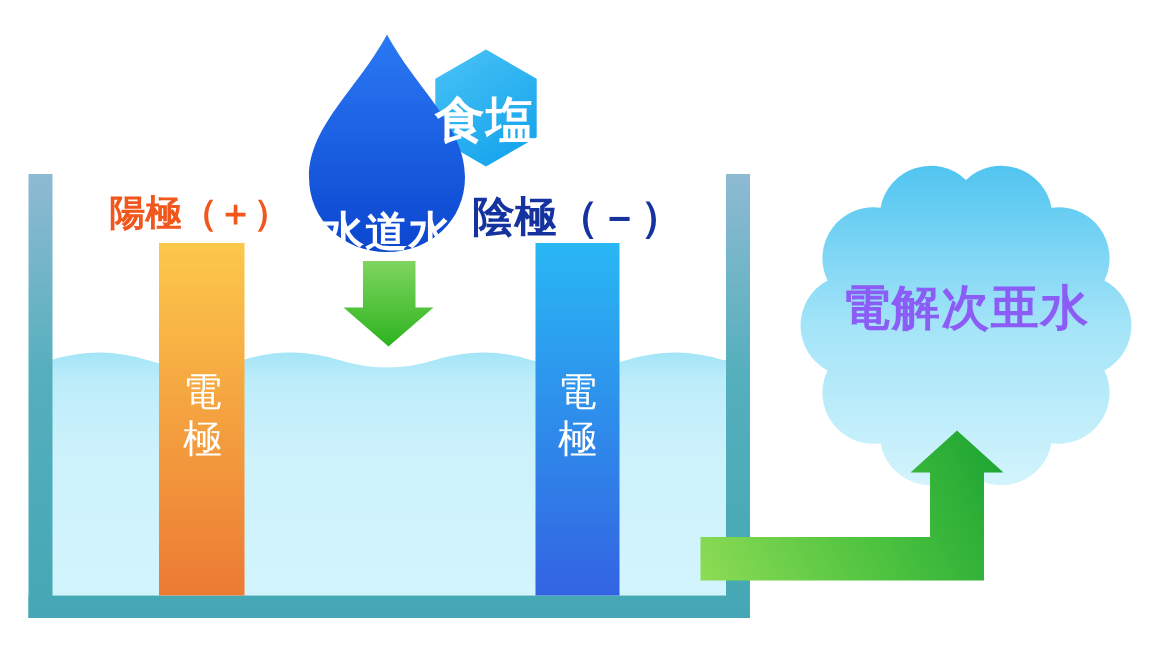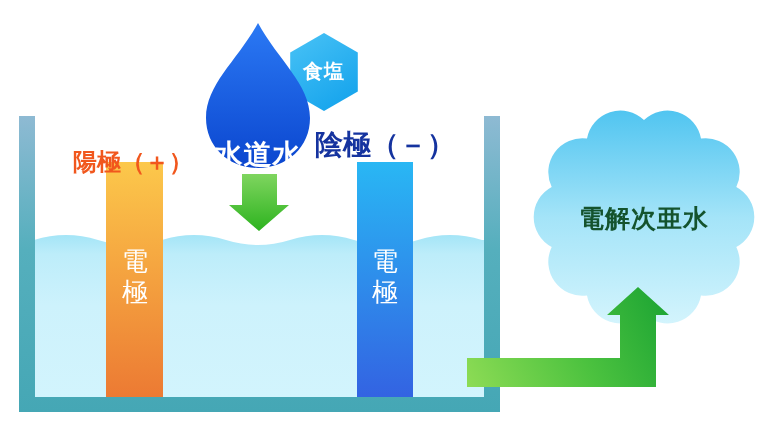--- a/index.html
+++ b/index.html
@@ -2,31 +2,31 @@
 <html><head>
 <meta charset="utf-8">
 <style>
   html,body{margin:0;padding:0;background:#fff;}
   .stage{
     position:relative;width:768px;height:437px;background:#ffffff;overflow:hidden;
     font-family:"Liberation Sans",sans-serif;
   }
   .stage svg{position:absolute;left:0;top:0;}
   .lbl{position:absolute;font-weight:700;text-align:center;white-space:nowrap;}
-  .anode-lbl{left:33px;top:126px;width:200px;font-size:24px;color:#f1571d;margin-top:20px;}
+  .anode-lbl{left:33px;top:126px;width:200px;font-size:24px;color:#f1571d;}
   .cathode-lbl{left:285px;top:126px;width:200px;font-size:28px;color:#15339f;}
   .tap-lbl{left:183px;top:100px;width:150px;font-size:28px;color:#ffffff;letter-spacing:1px;margin-top:36px;}
-  .salt-lbl{left:274px;top:58px;width:100px;font-size:20px;color:#ffffff;letter-spacing:1px;}
+  .salt-lbl{left:274px;top:58px;width:100px;font-size:33px;color:#ffffff;letter-spacing:1px;}
   .elec-lbl{
     position:absolute;top:246px;width:28px;font-size:26px;line-height:1.18;
     font-weight:400;color:#ffffff;text-align:center;white-space:normal;word-break:break-all;
   }
   .elec-lbl.anode{left:121px;}
   .elec-lbl.cathode{left:371px;}
-  .cloud-lbl{left:523px;top:202px;width:242px;font-size:25px;color:#14532d;letter-spacing:1px;}
+  .cloud-lbl{left:523px;top:184px;width:242px;font-size:32px;color:#8b5cf6;letter-spacing:1px;}
 </style>
 </head>
 <body>
 
 <div class="stage">
 
   <svg width="768" height="437" viewBox="0 0 768 437">
     <defs>
       <linearGradient id="wallGrad" gradientUnits="userSpaceOnUse" x1="0" y1="116" x2="0" y2="412">
         <stop offset="0" stop-color="#8ebad3"></stop>

